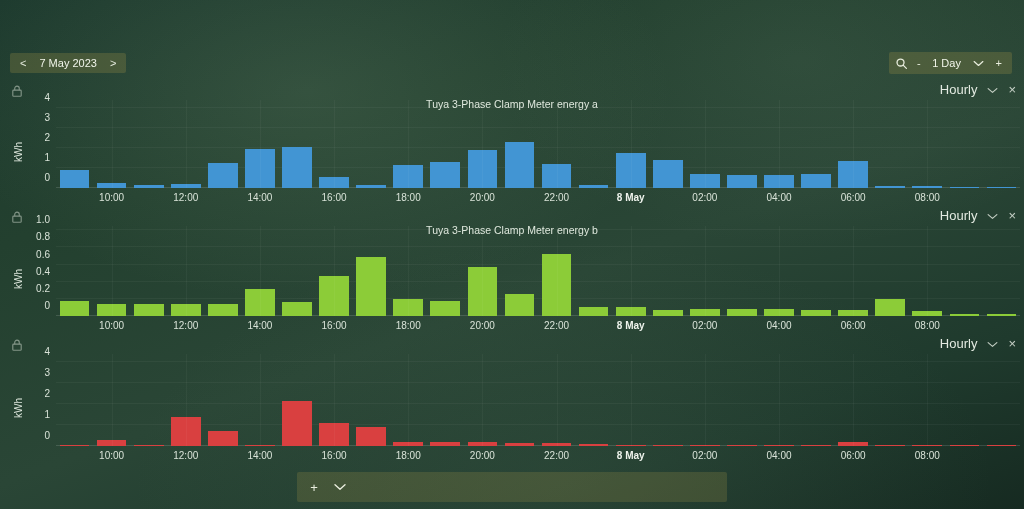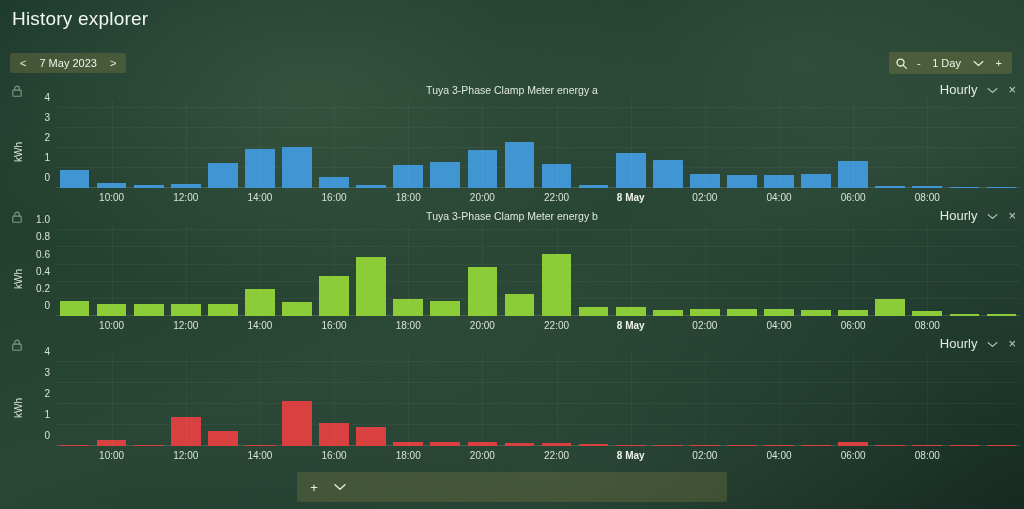--- a/index.html
+++ b/index.html
@@ -55,21 +55,21 @@
   .chart-panel { position: absolute; left: 0; width: 1024px; }
   #panel0 { top: 82px; height: 126px; }
   #panel1 { top: 208px; height: 128px; }
   #panel2 { top: 336px; height: 130px; }
 
   .lock-icon {
     position: absolute; left: 10px; top: 2px;
     width: 14px; height: 14px; opacity: 0.55;
   }
   .chart-title {
-    position: absolute; left: 0; right: 0; top: 2px;
+    position: absolute; left: 0; right: 0; top: 16px;
     text-align: center; font-size: 10.5px; color: #dfe8dd;
     pointer-events: none;
   }
   .panel-controls {
     position: absolute; right: 8px; top: 0px;
     display: flex; align-items: center; gap: 10px;
     font-size: 13px; color: #e3eae1;
   }
   .panel-controls .hourly { cursor: pointer; }
   .panel-controls .chev, .panel-controls .close-x { cursor: pointer; opacity: 0.85; }
@@ -132,21 +132,20 @@
     width: 22px; height: 22px; display: flex;
     align-items: center; justify-content: center;
     color: #e9eede; font-size: 13px; cursor: pointer;
   }
 </style>
 </head>
 <body>
 
 <div class="page">
 
-  <div class="app-title">History explorer</div>
 
   <div class="date-picker">
     <span class="nav-arrow">&lt;</span>
     <span class="date-label">7 May 2023</span>
     <span class="nav-arrow">&gt;</span>
   </div>
 
   <div class="range-picker">
     <span class="mag-icon">
       <svg width="13" height="13" viewBox="0 0 16 16" fill="none" stroke="#e9eede" stroke-width="1.6">

